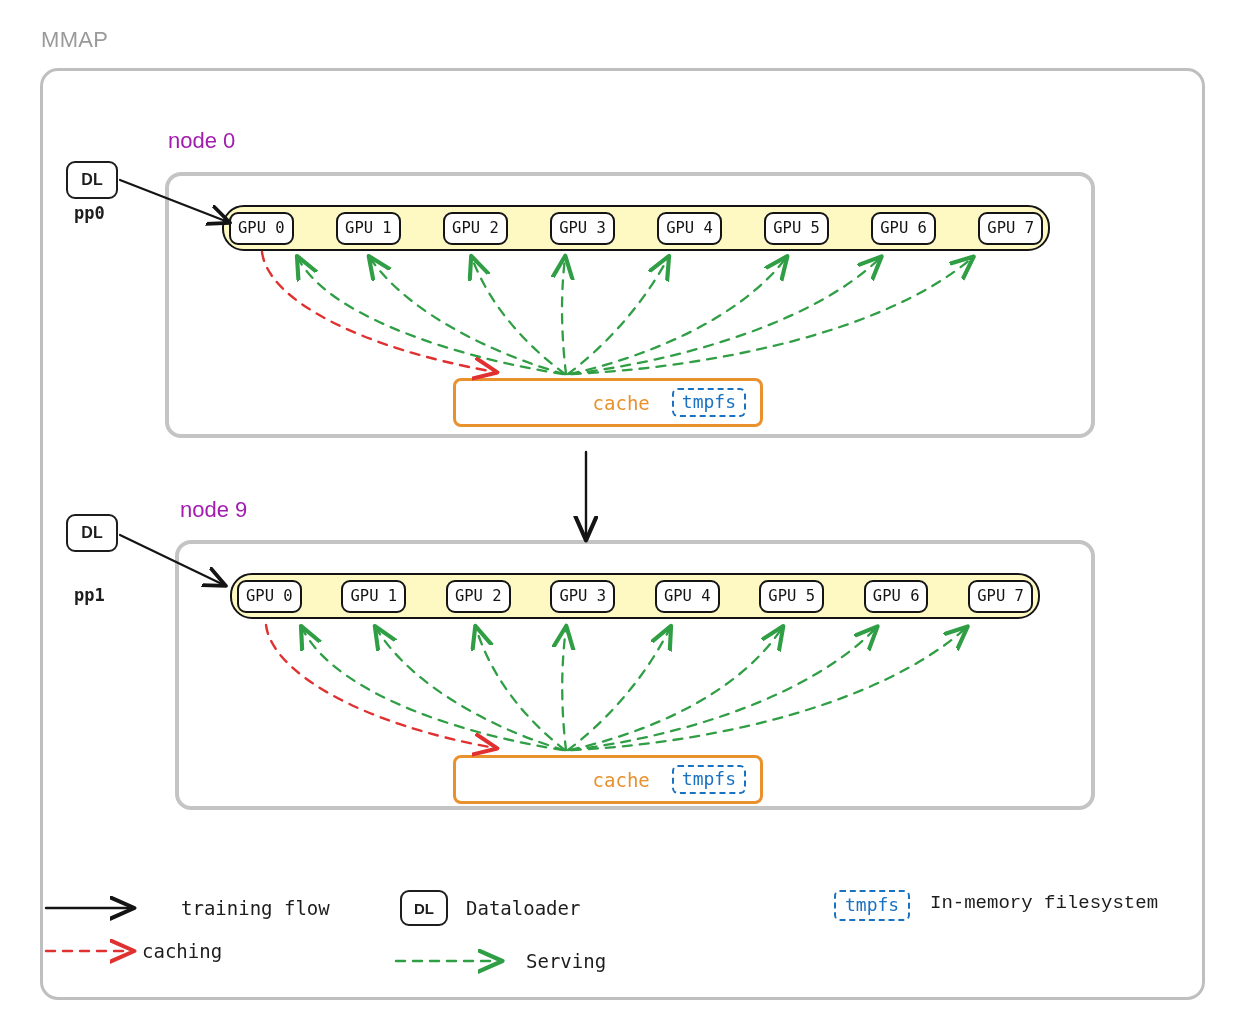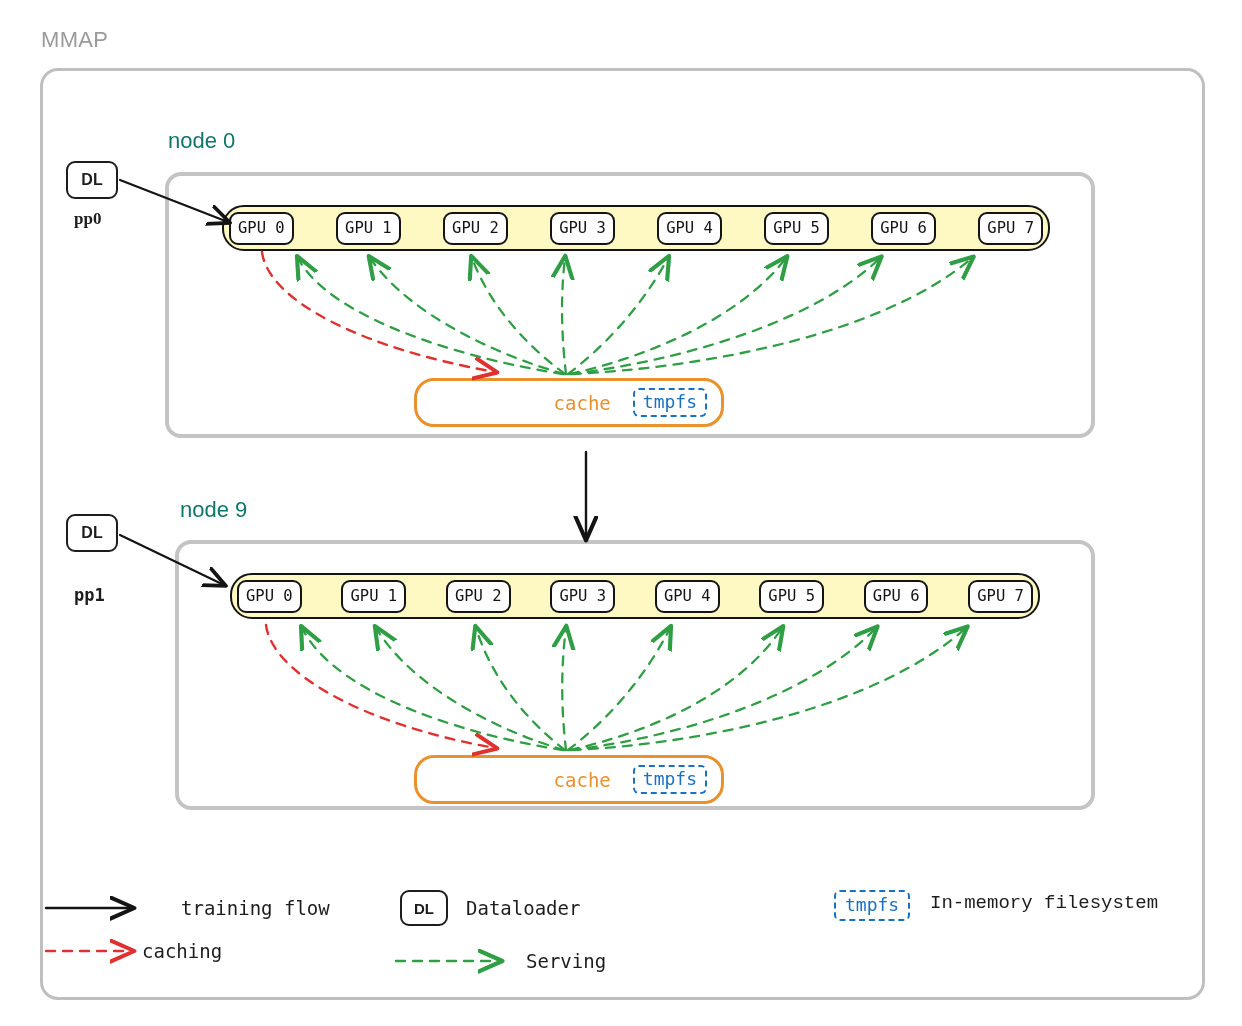--- a/index.html
+++ b/index.html
@@ -49,21 +49,21 @@
   .node-box {
     position: absolute;
     border: 4px solid #c4c4c4;
     border-radius: 16px;
     box-sizing: border-box;
     background: transparent;
   }
   .node-label {
     position: absolute;
     font-size: 22px;
-    color: #0f766e;
+    color: #a21caf;
     font-family: "Liberation Sans", sans-serif;
   }
 
   
   .pp-label {
     position: absolute;
     font-size: 17px;
     color: #1d1d1d;
     font-weight: 600;
     font-family: "DejaVu Sans Mono", "Liberation Mono", monospace;
@@ -115,28 +115,29 @@
     background: #ffffff;
     font-family: "DejaVu Sans Mono", "Liberation Mono", monospace;
     letter-spacing: 0px;
   }
 
   
   .cache-box {
     position: absolute;
     height: 49px;
     border: 3px solid #e8912d;
-    border-radius: 20px;
+    border-radius: 8px;
     box-sizing: border-box;
     background: #ffffff;
     display: flex;
     align-items: center;
     justify-content: flex-end;
     padding-right: 14px;
     gap: 22px;
+    margin-left: 39px;
   }
   .cache-text {
     font-size: 19px;
     color: #e8912d;
     font-family: "DejaVu Sans Mono", "Liberation Mono", monospace;
   }
   .tmpfs-badge {
     border: 2.5px dashed #1971c2;
     border-radius: 6px;
     color: #1971c2;
@@ -197,21 +198,21 @@
 <div id="stage">
 
   <div class="diagram-title">MMAP</div>
 
   <div class="outer-frame"></div>
 
   <div class="node-label" style="left:168px; top:128px;">node 0</div>
   <div class="node-box" style="left:165px; top:172px; width:930px; height:266px;"></div>
 
   <div class="dl-box" style="left:66px; top:161px;">DL</div>
-  <div class="pp-label" style="left:74px; top:209px;font-family:Liberation Serif, serif;">pp0</div>
+  <div class="pp-label" style="left:74px; top:203px;">pp0</div>
 
   <div class="gpu-row" style="left:222px; top:205px; width:828px;">
     <div class="gpu-chip">GPU 0</div>
     <div class="gpu-chip">GPU 1</div>
     <div class="gpu-chip">GPU 2</div>
     <div class="gpu-chip">GPU 3</div>
     <div class="gpu-chip">GPU 4</div>
     <div class="gpu-chip">GPU 5</div>
     <div class="gpu-chip">GPU 6</div>
     <div class="gpu-chip">GPU 7</div>

